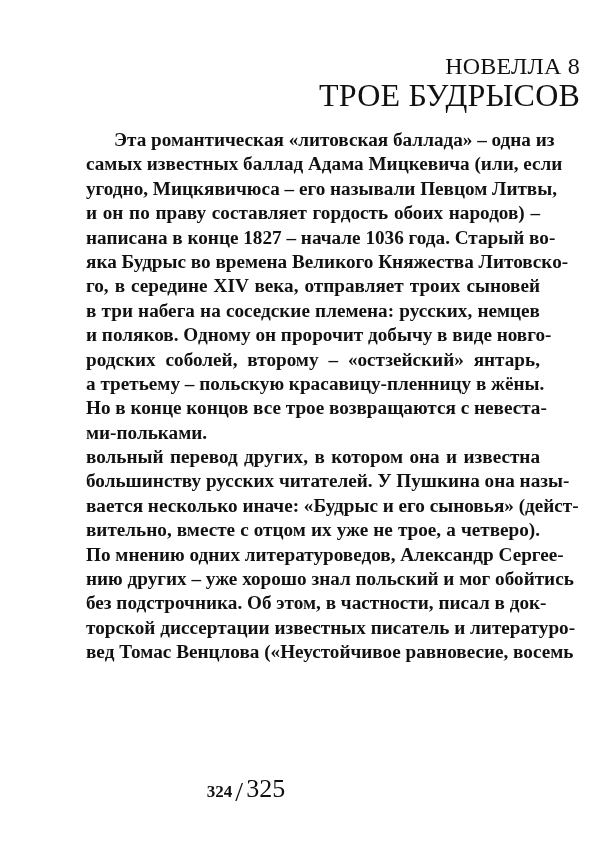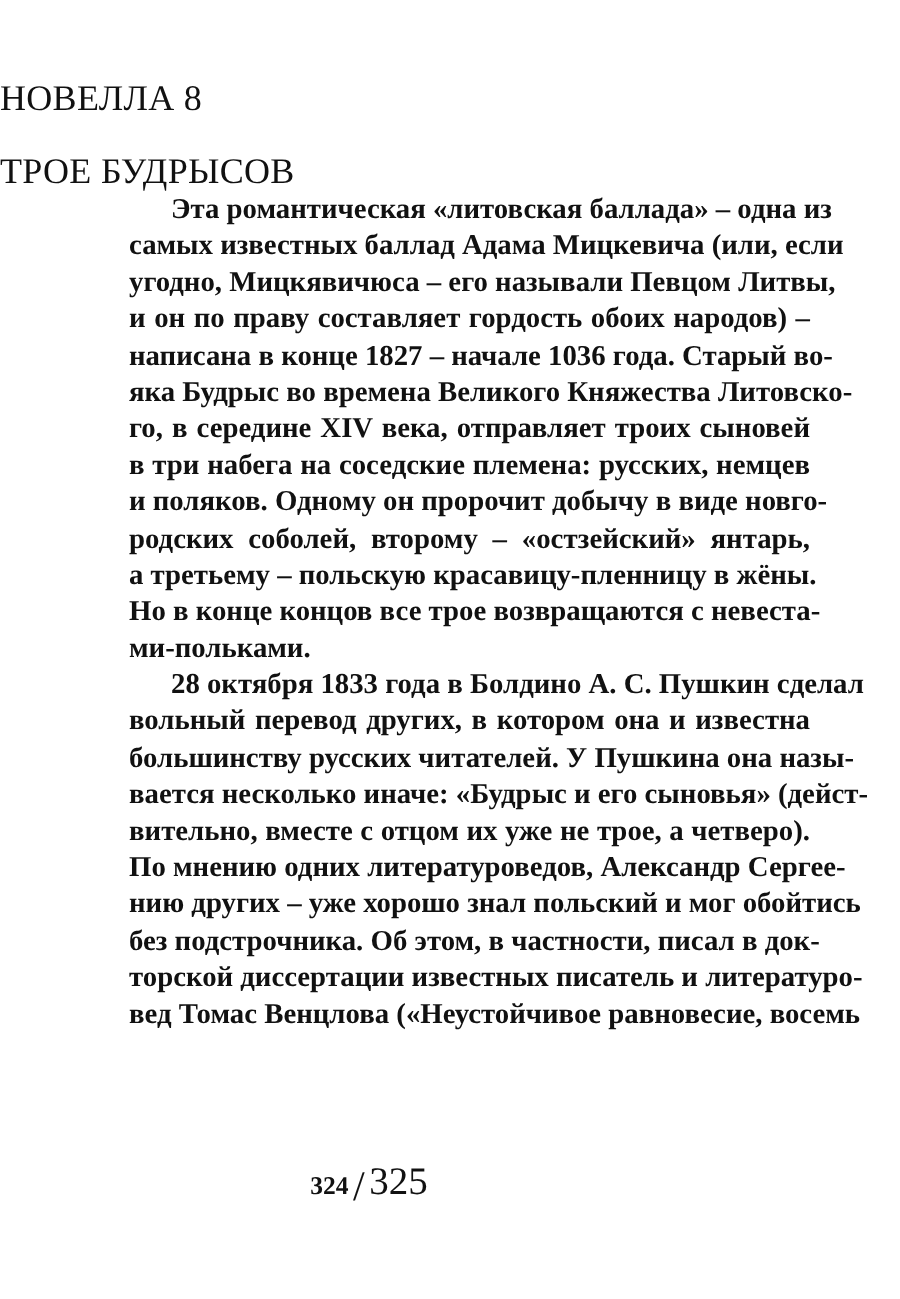--- a/index.html
+++ b/index.html
@@ -18,27 +18,27 @@
     .page {
       position: absolute;
       left: 0; top: 0;
       width: 600px;
       height: 866px;
     }
     .heading {
       position: absolute;
       left: 0;
       width: 580px;
-      text-align: left;
+      text-align: right;
       font-size: 25px;
       line-height: 28px;
       letter-spacing: 0.2px;
     }
     .heading .l1 { display: block; font-size: 24px; }
-    .heading .l2 { display: block; font-size: 24px; line-height: 31px; margin-top: 20px; }
+    .heading .l2 { display: block; font-size: 32px; line-height: 31px; }
     .body-text {
       position: absolute;
       left: 86px;
       top: 128px;
       width: 454px;
       font-size: 19.2px;
       line-height: 24.4px;
       font-weight: bold;
       font-family: Liberation Serif, serif;
     }
@@ -89,21 +89,20 @@
       <span class="line">яка Будрыс во времена Великого Княжества Литовско-</span>
       <span class="line">го, в середине XIV века, отправляет троих сыновей</span>
       <span class="line">в три набега на соседские племена: русских, немцев</span>
       <span class="line">и поляков. Одному он пророчит добычу в виде новго-</span>
       <span class="line">родских соболей, второму – «остзейский» янтарь,</span>
       <span class="line">а третьему – польскую красавицу-пленницу в жёны.</span>
       <span class="line">Но в конце концов все трое возвращаются с невеста-</span>
       <span class="line last">ми-польками.</span>
     </div>
     <div>
-      <span class="line first">28 октября 1833 года в Болдино А. С. Пушкин сделал</span>
       <span class="line">вольный перевод других, в котором она и известна</span>
       <span class="line">большинству русских читателей. У Пушкина она назы-</span>
       <span class="line">вается несколько иначе: «Будрыс и его сыновья» (дейст-</span>
       <span class="line">вительно, вместе с отцом их уже не трое, а четверо).</span>
       <span class="line">По мнению одних литературоведов, Александр Сергее-</span>
       <span class="line">нию других – уже хорошо знал польский и мог обойтись</span>
       <span class="line">без подстрочника. Об этом, в частности, писал в док-</span>
       <span class="line">торской диссертации известных писатель и литературо-</span>
       <span class="line">вед Томас Венцлова («Неустойчивое равновесие, восемь</span>
     </div>

